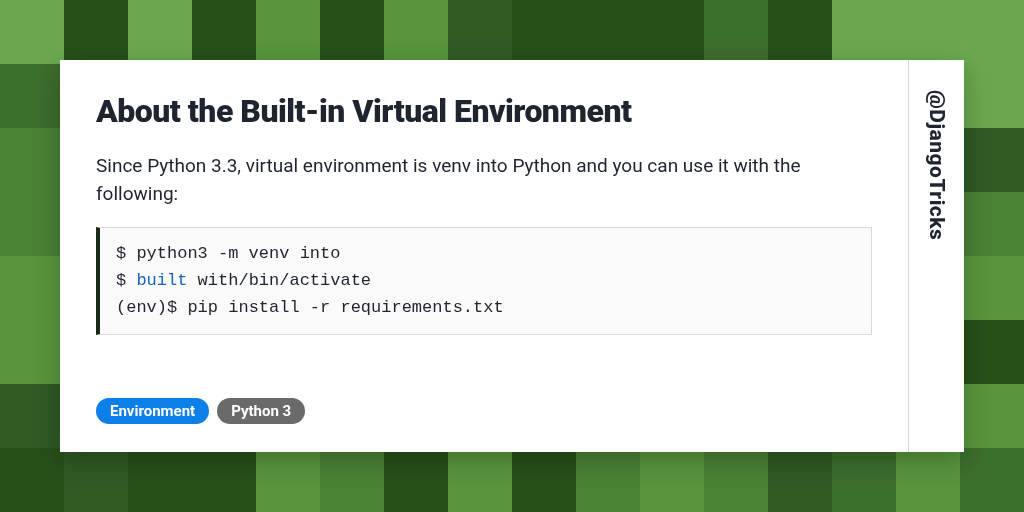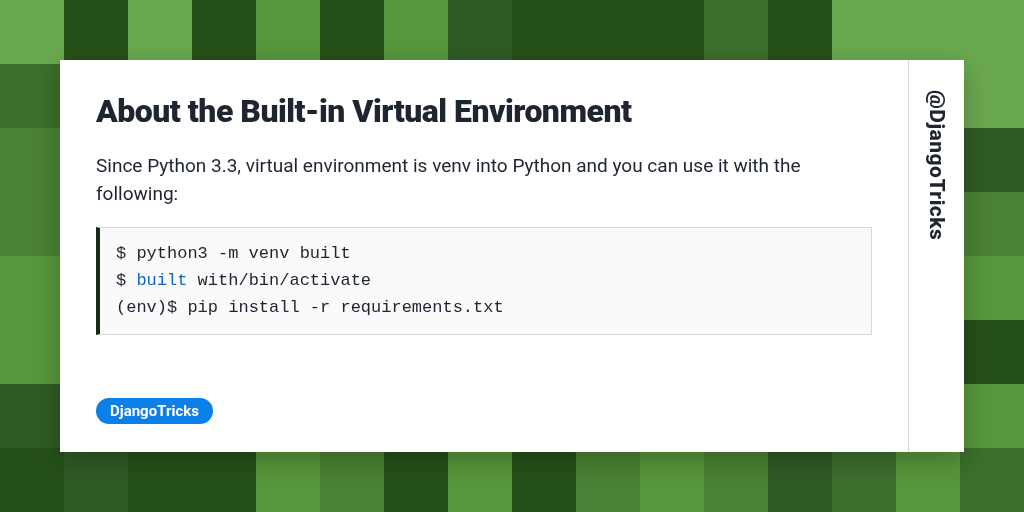--- a/index.html
+++ b/index.html
@@ -219,23 +219,24 @@
     <div style="background: rgb(47, 90, 36);"></div>
     <div style="background: rgb(60, 110, 44);"></div>
     <div style="background: rgb(87, 150, 60);"></div>
     <div style="background: rgb(60, 110, 44);"></div>
   </div>
 
 <div class="card">
   <div class="main">
     <h1 class="title">About the Built-in Virtual Environment</h1>
     <p class="desc">Since Python 3.3, virtual environment is venv into Python and you can use it with the following:</p>
-    <div class="codeblock"><span><span>$ </span><span>python3 -m venv built</span></span>
+    <div class="codeblock"><span><span>$ </span><span>python3 -m venv into</span></span>
 <span><span>$ </span><span class="kw">built</span><span> with/bin/activate</span></span>
 <span><span>(env)$ </span><span>pip install -r requirements.txt</span></span></div>
     <div class="tags">
-      <span class="tag blue">DjangoTricks</span>
+      <span class="tag blue">Environment</span>
+      <span class="tag gray">Python 3</span>
     </div>
   </div>
   <div class="side">
     <div class="handle">@DjangoTricks</div>
   </div>
 </div>
 
 </body></html>

